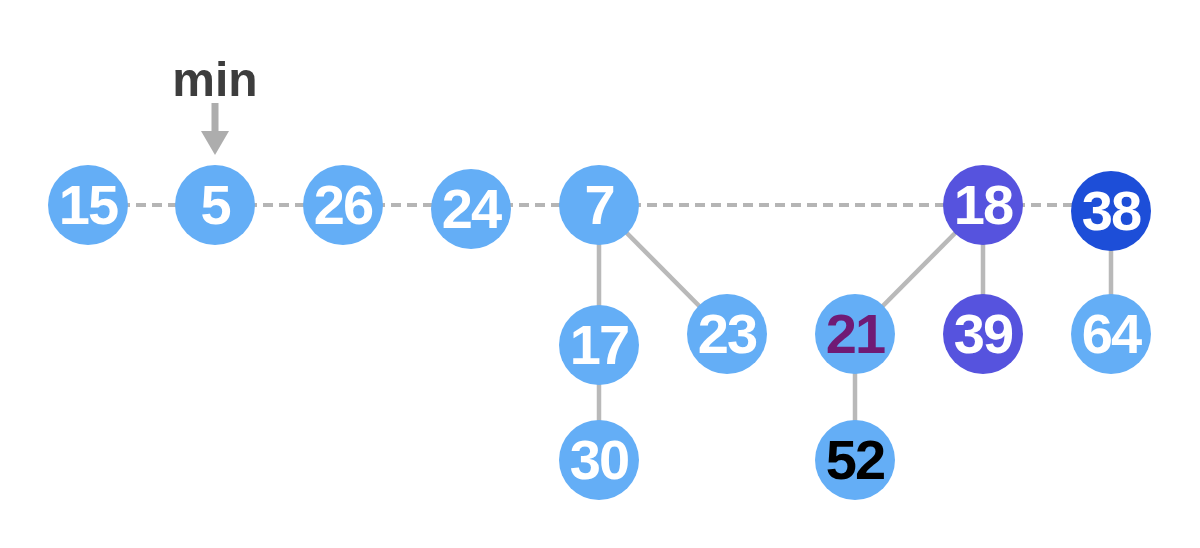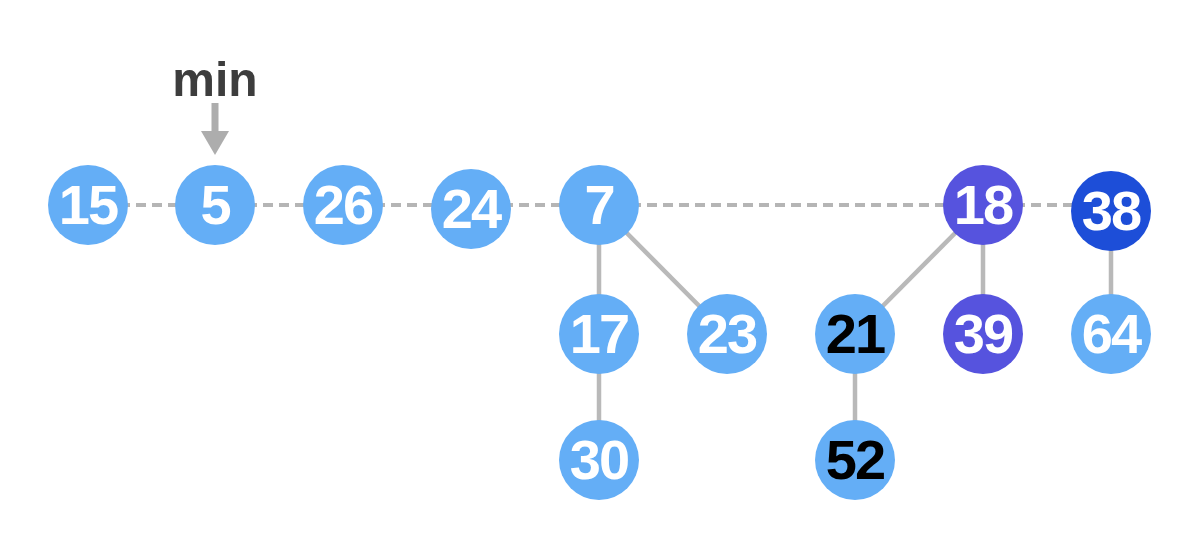--- a/index.html
+++ b/index.html
@@ -70,22 +70,22 @@
       <polygon points="201,131 229,131 215,155" fill="#ADADAD"></polygon>
     </svg>
   <div id="node-layer">
       <div class="node" style="left: 88px; top: 205px; background: rgb(100, 174, 246); color: rgb(255, 255, 255);">15</div>
       <div class="node" style="left: 215px; top: 205px; background: rgb(100, 174, 246); color: rgb(255, 255, 255);">5</div>
       <div class="node" style="left: 343px; top: 205px; background: rgb(100, 174, 246); color: rgb(255, 255, 255);">26</div>
       <div class="node" style="left: 471px; top: 209px; background: rgb(100, 174, 246); color: rgb(255, 255, 255);">24</div>
       <div class="node" style="left: 599px; top: 205px; background: rgb(100, 174, 246); color: rgb(255, 255, 255);">7</div>
       <div class="node" style="left: 983px; top: 205px; background: rgb(86, 83, 222); color: rgb(255, 255, 255);">18</div>
       <div class="node" style="left: 1111px; top: 211px; background: #1d4ed8; color: rgb(255, 255, 255);">38</div>
-      <div class="node" style="left: 599px; top: 334px; background: rgb(100, 174, 246); color: rgb(255, 255, 255);">17</div>
+      <div class="node" style="left: 599px; top: 345px; background: rgb(100, 174, 246); color: rgb(255, 255, 255);">17</div>
       <div class="node" style="left: 727px; top: 334px; background: rgb(100, 174, 246); color: rgb(255, 255, 255);">23</div>
-      <div class="node" style="left: 855px; top: 334px; background: rgb(100, 174, 246); color: #000000;">21</div>
+      <div class="node" style="left: 855px; top: 334px; background: rgb(100, 174, 246); color: #701a75;">21</div>
       <div class="node" style="left: 983px; top: 334px; background: rgb(86, 83, 222); color: rgb(255, 255, 255);">39</div>
       <div class="node" style="left: 1111px; top: 334px; background: rgb(100, 174, 246); color: rgb(255, 255, 255);">64</div>
       <div class="node" style="left: 599px; top: 460px; background: rgb(100, 174, 246); color: rgb(255, 255, 255);">30</div>
       <div class="node" style="left: 855px; top: 460px; background: rgb(100, 174, 246); color: #000000;">52</div>
     </div>
   <div class="pointer-label" id="min-label" style="left: 215px; top: 56px; color: rgb(61, 61, 61);">min</div>
 </div>
 
 </body></html>

